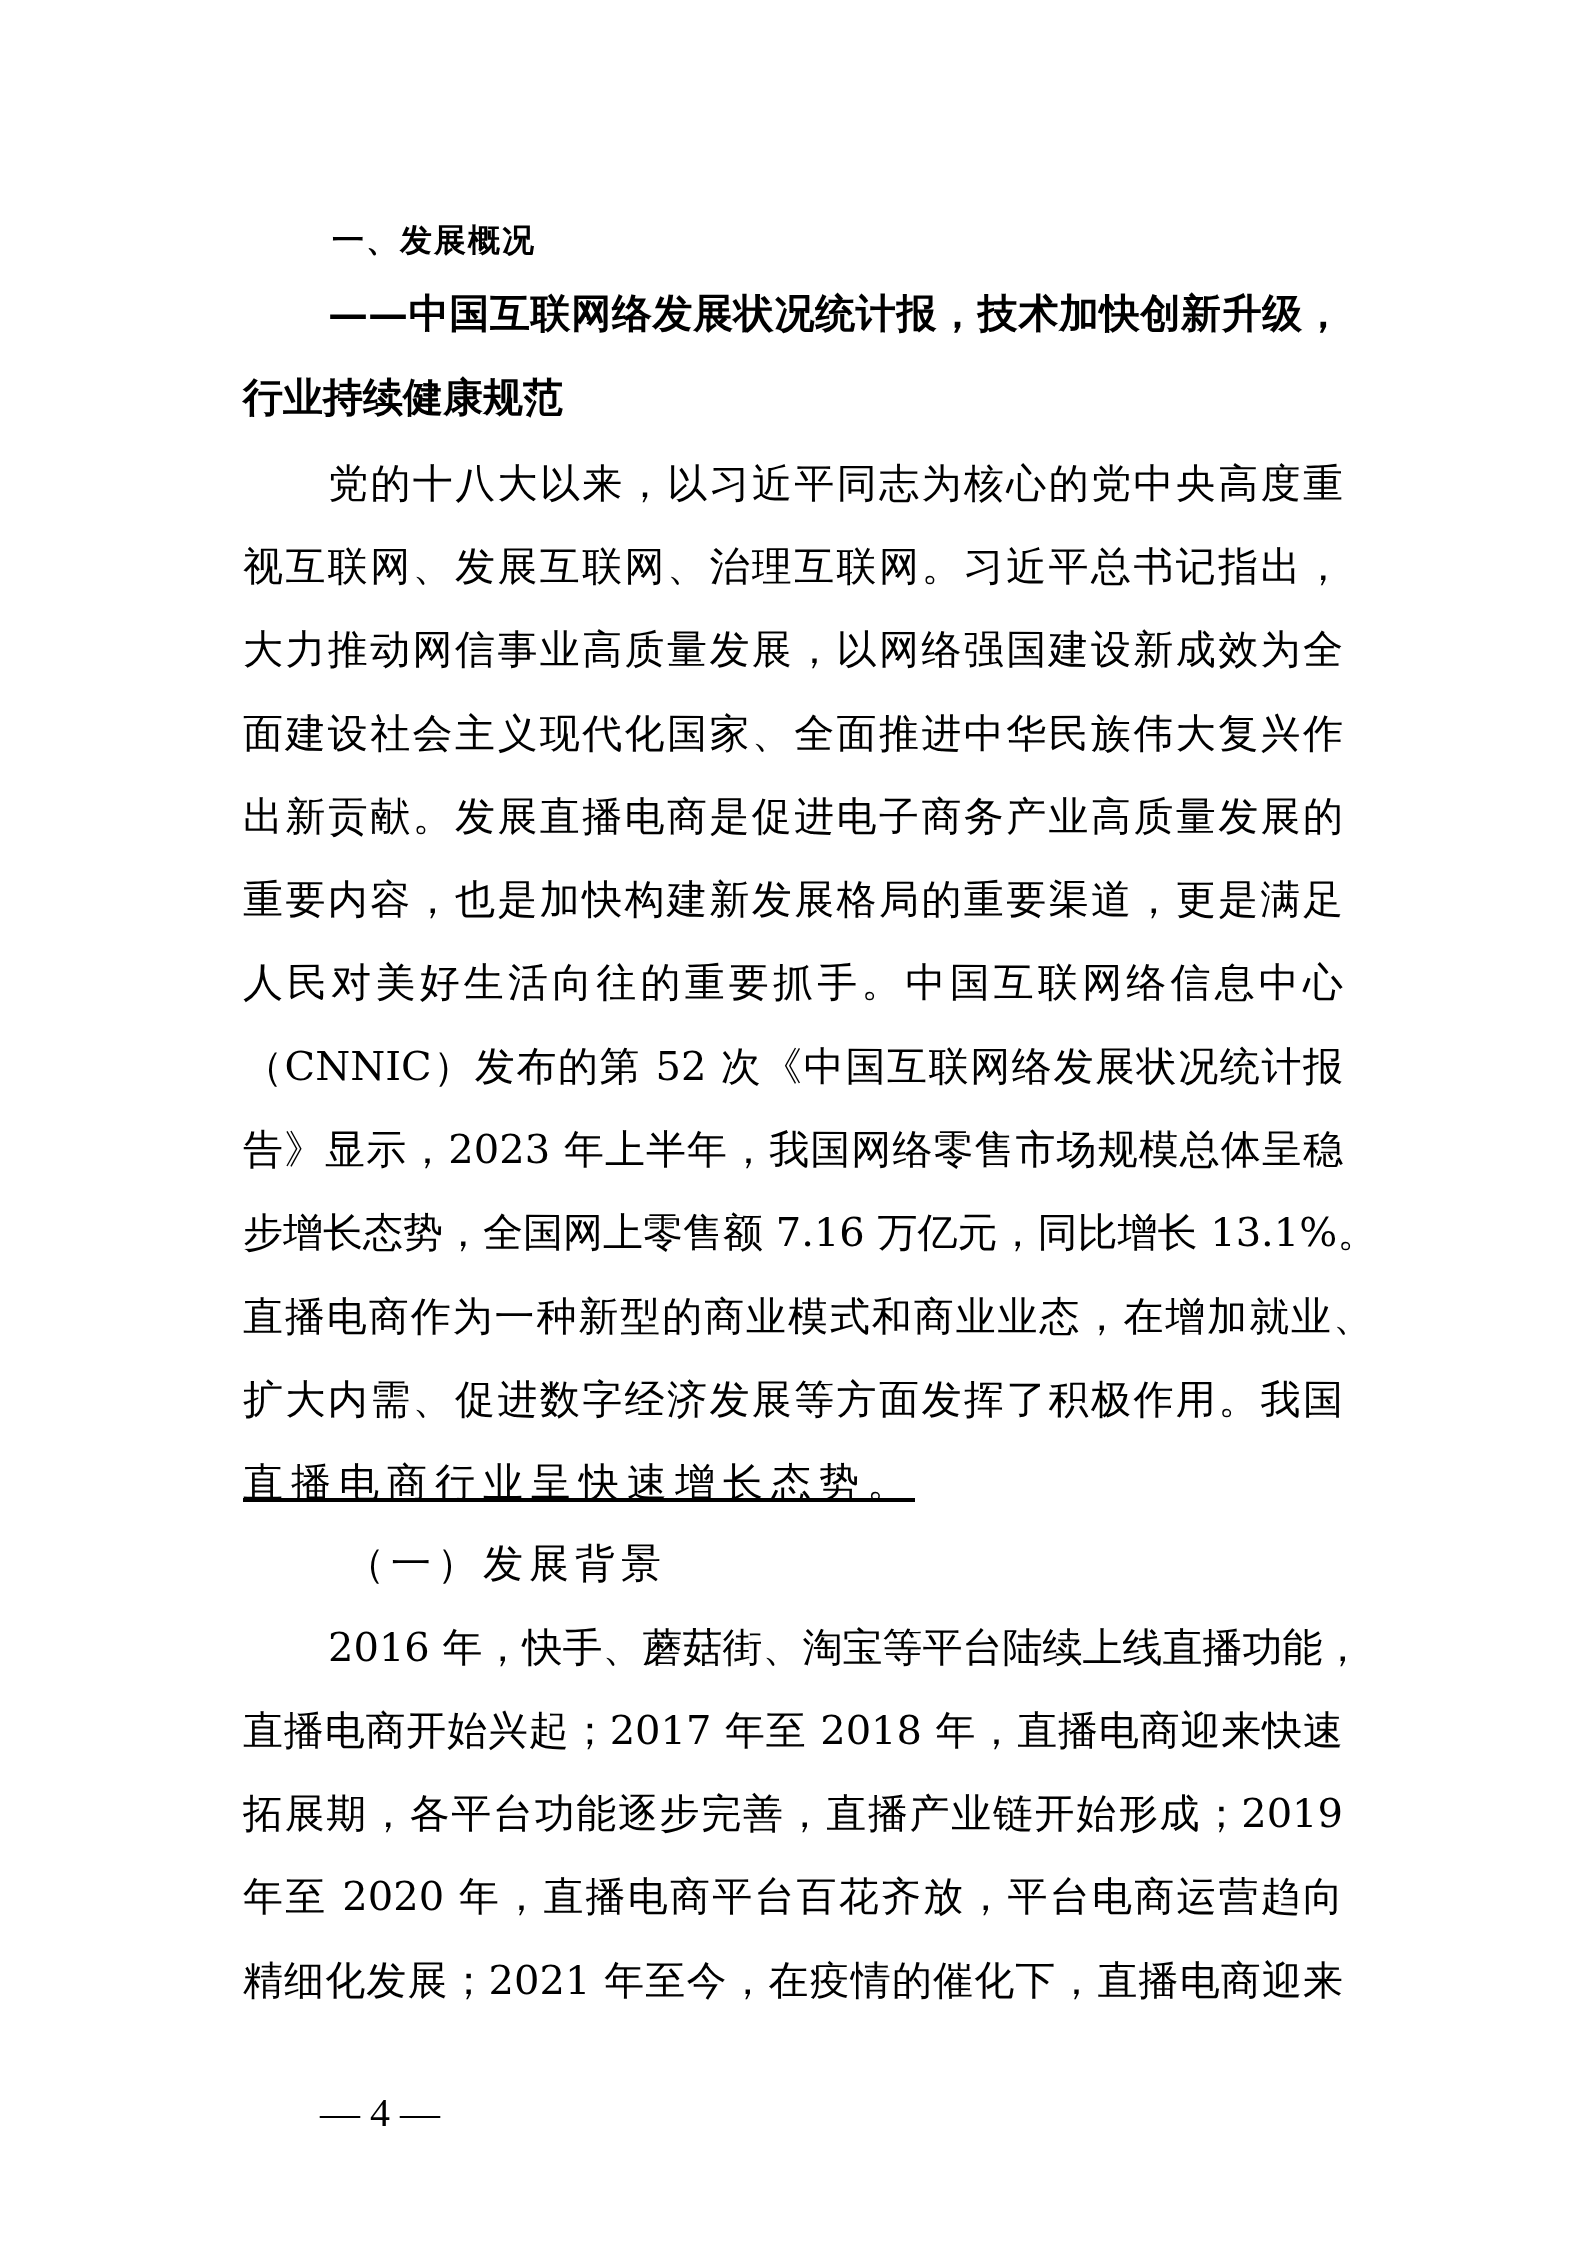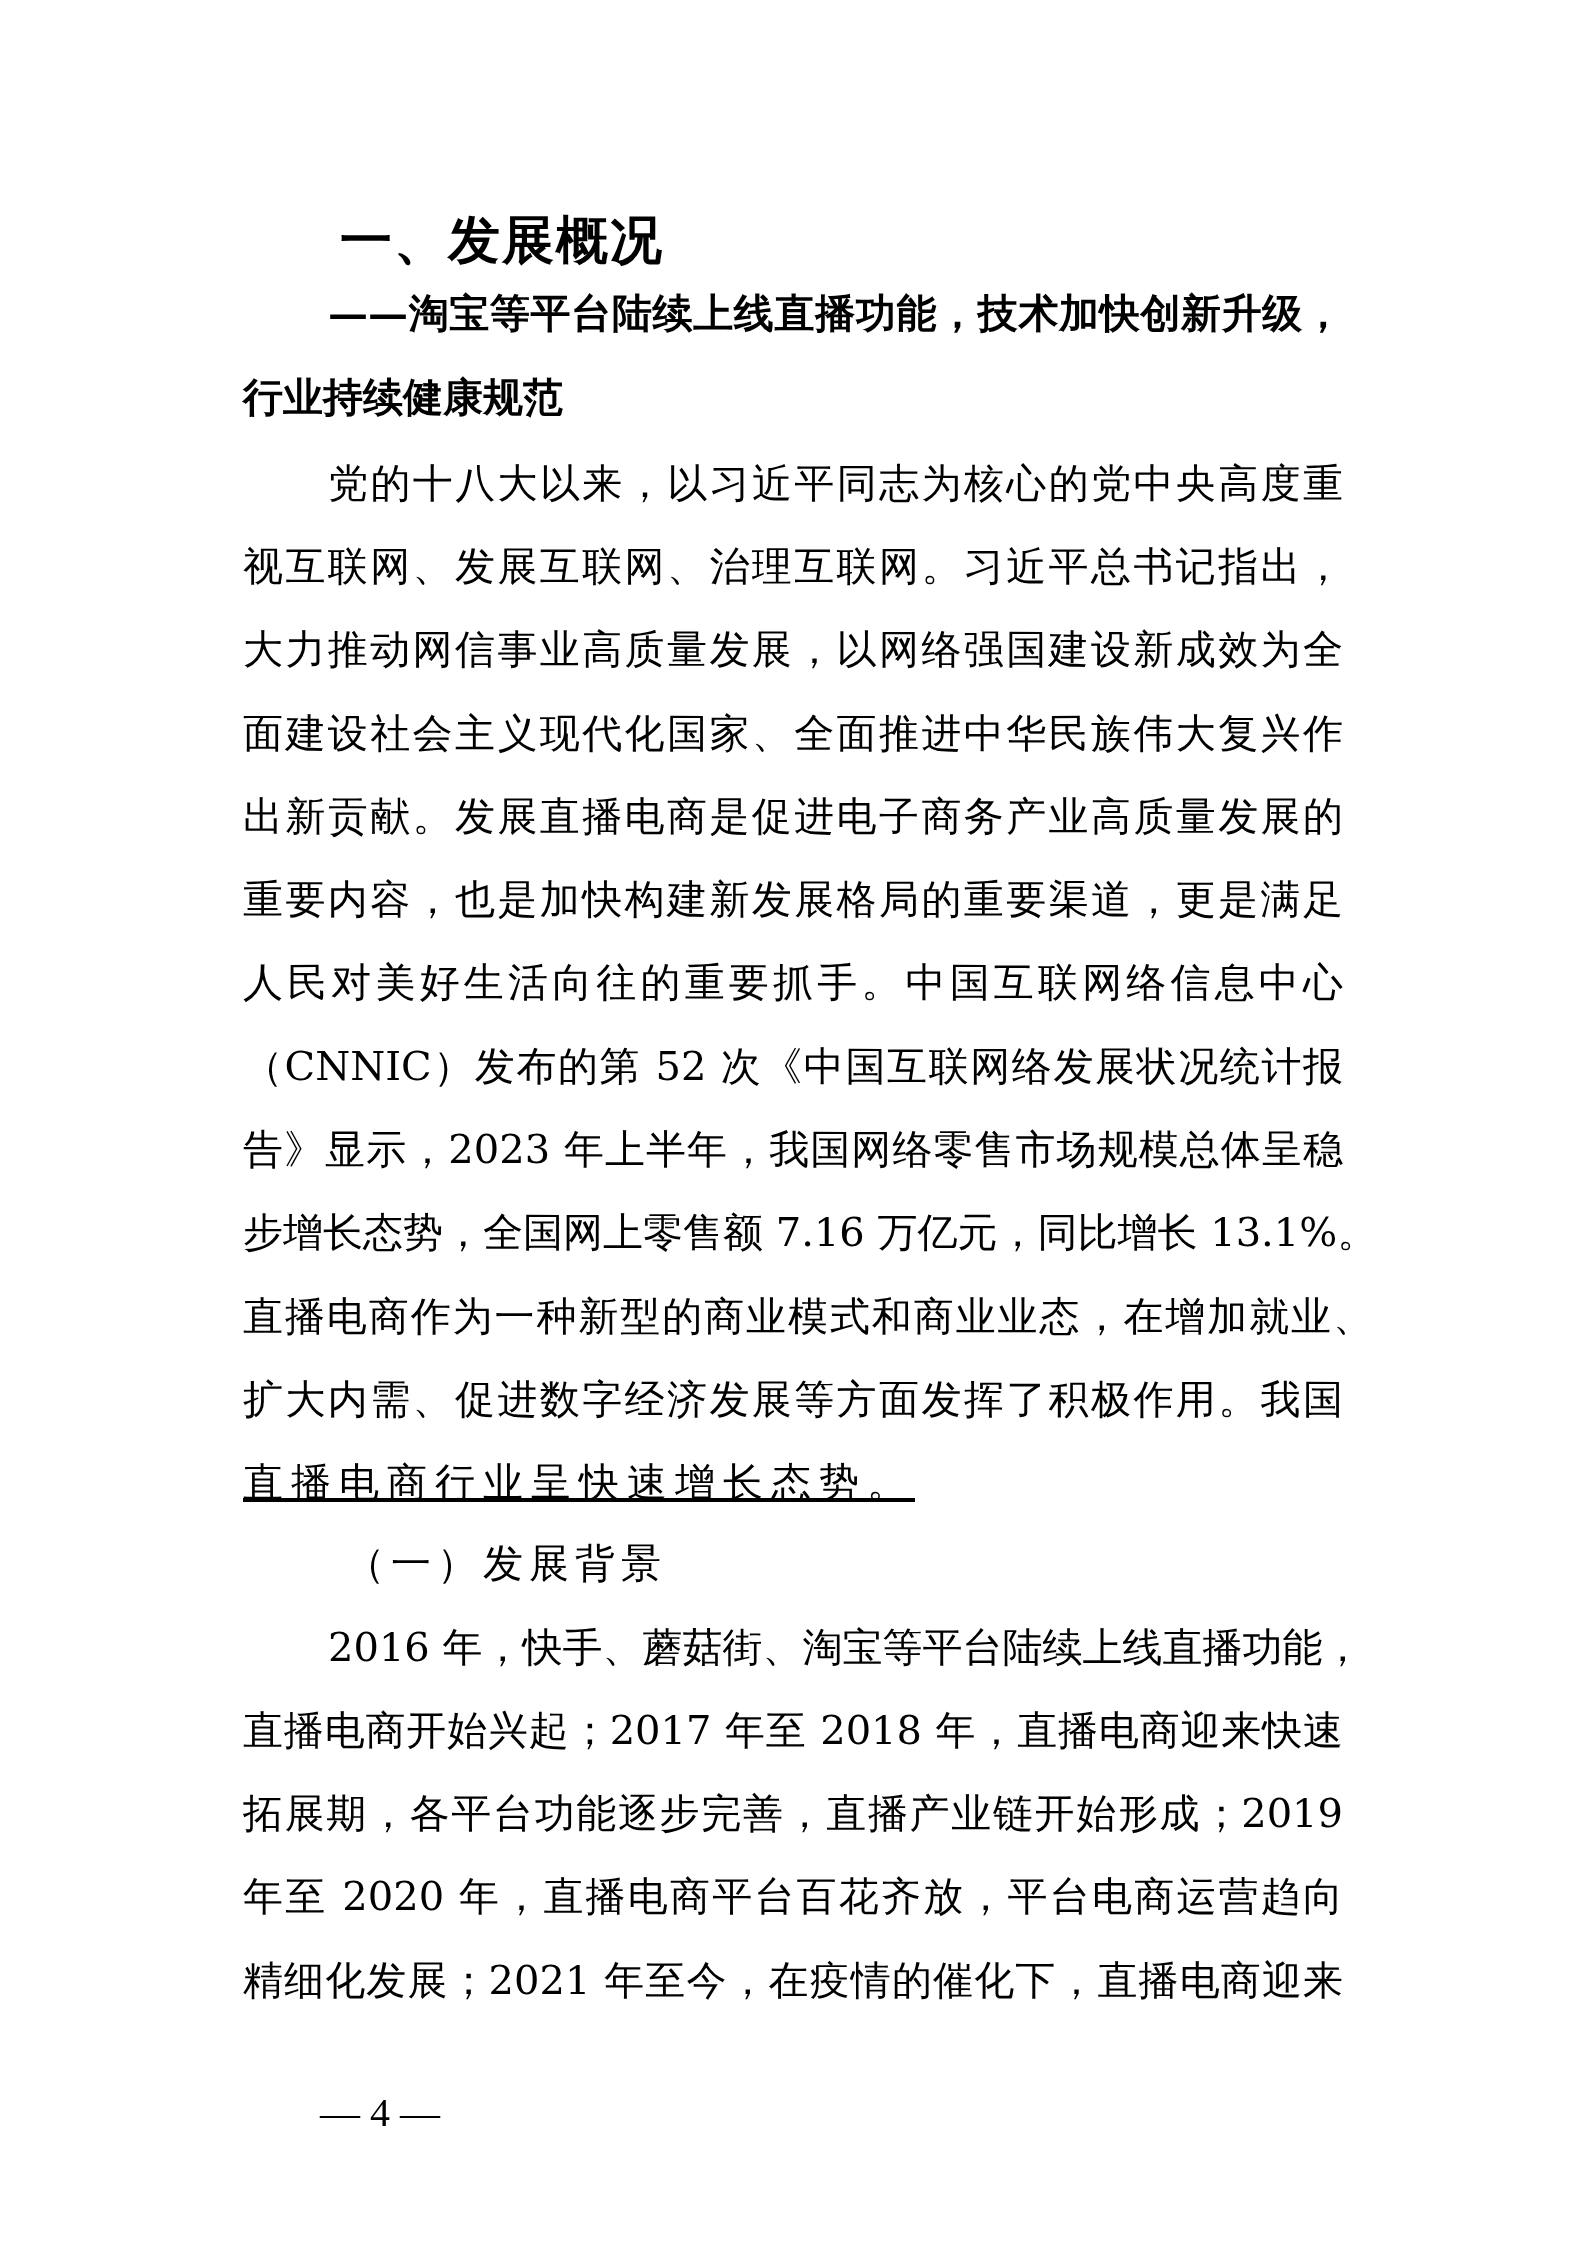--- a/index.html
+++ b/index.html
@@ -14,22 +14,22 @@
     font-family: "DejaVu Serif", "Liberation Serif", serif;
     font-size: 40px;
     white-space: nowrap;
     transform: translateY(-42px);
   }
   .just { text-align: justify; text-align-last: justify; }
   .indent { left: 328px; width: 1015px; }
   .h1 {
     font-family: "DejaVu Sans", "Liberation Sans", sans-serif;
     font-weight: bold;
-    font-size: 52px;
-    left: 340px;
+    font-size: 32px;
+    left: 332px;
     letter-spacing: 2px;
   }
   .h-sub {
     font-family: "DejaVu Serif", "Liberation Serif", serif;
     font-weight: bold;
     font-size: 40px;
   }
   .h-sub.first { left: 328px; width: 1015px; }
   .h2 {
     font-family: "DejaVu Serif", "Liberation Serif", serif;
@@ -50,21 +50,21 @@
     white-space: nowrap;
   }
 </style>
 </head>
 <body>
 
 <div class="page">
 
   <div class="line h1" style="top:240px;">一、发展概况</div>
 
-  <div class="line h-sub first just" style="top:313px;">——淘宝等平台陆续上线直播功能，技术加快创新升级，</div>
+  <div class="line h-sub first just" style="top:313px;">——中国互联网络发展状况统计报，技术加快创新升级，</div>
   <div class="line h-sub" style="top:397px;">行业持续健康规范</div>
 
   <div class="line indent just" style="top:483px;">党的十八大以来，以习近平同志为核心的党中央高度重</div>
   <div class="line just" style="top:566px;">视互联网、发展互联网、治理互联网。习近平总书记指出，</div>
   <div class="line just" style="top:649px;">大力推动网信事业高质量发展，以网络强国建设新成效为全</div>
   <div class="line just" style="top:733px;">面建设社会主义现代化国家、全面推进中华民族伟大复兴作</div>
   <div class="line just" style="top:816px;">出新贡献。发展直播电商是促进电子商务产业高质量发展的</div>
   <div class="line just" style="top:899px;">重要内容，也是加快构建新发展格局的重要渠道，更是满足</div>
   <div class="line just" style="top:982px;">人民对美好生活向往的重要抓手。中国互联网络信息中心</div>
   <div class="line just" style="top:1066px;">（CNNIC）发布的第 52 次《中国互联网络发展状况统计报</div>

